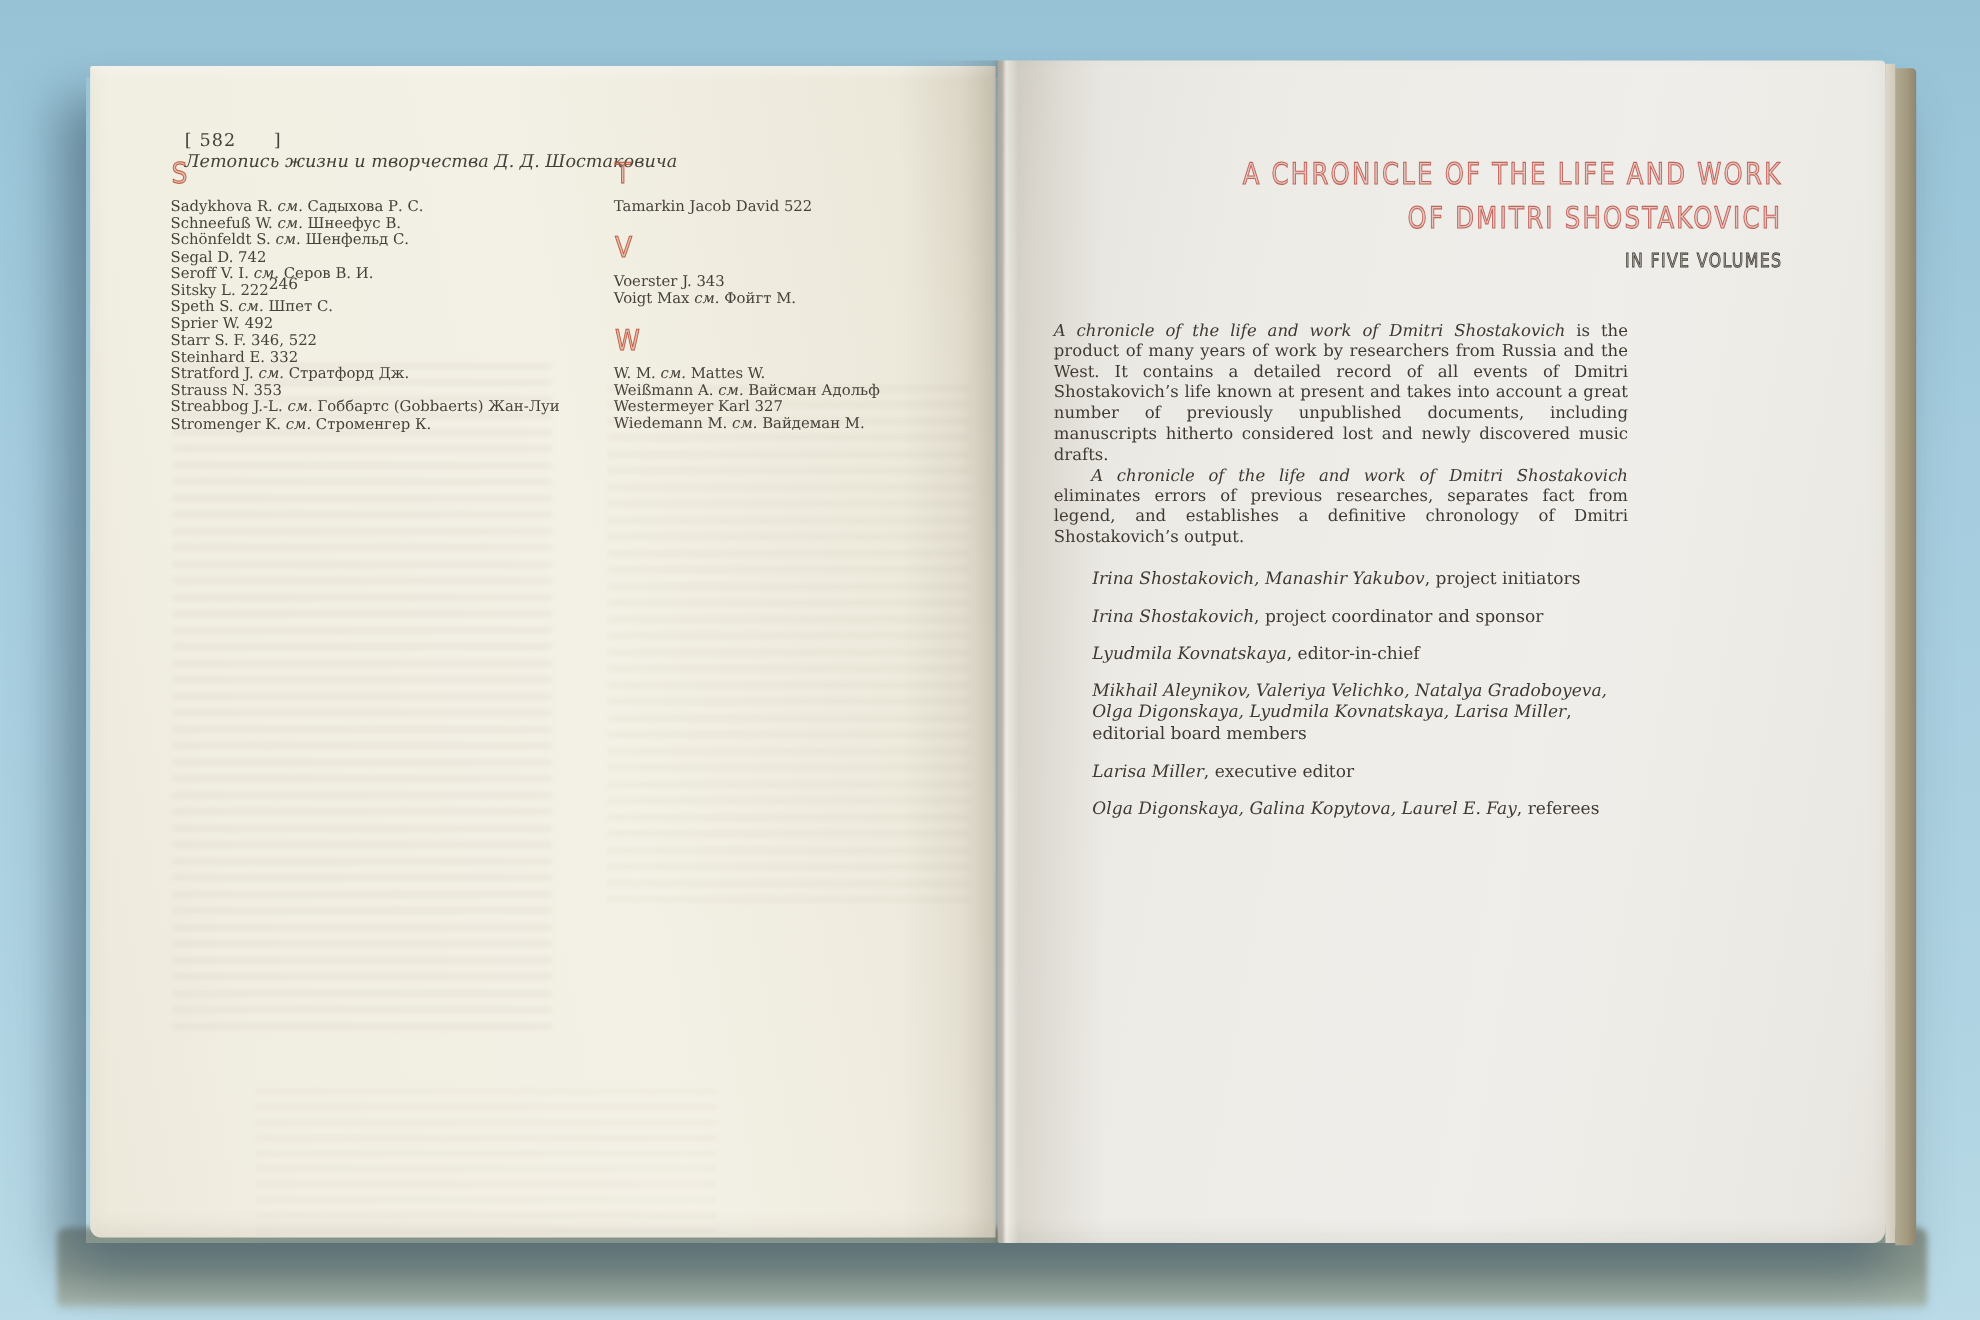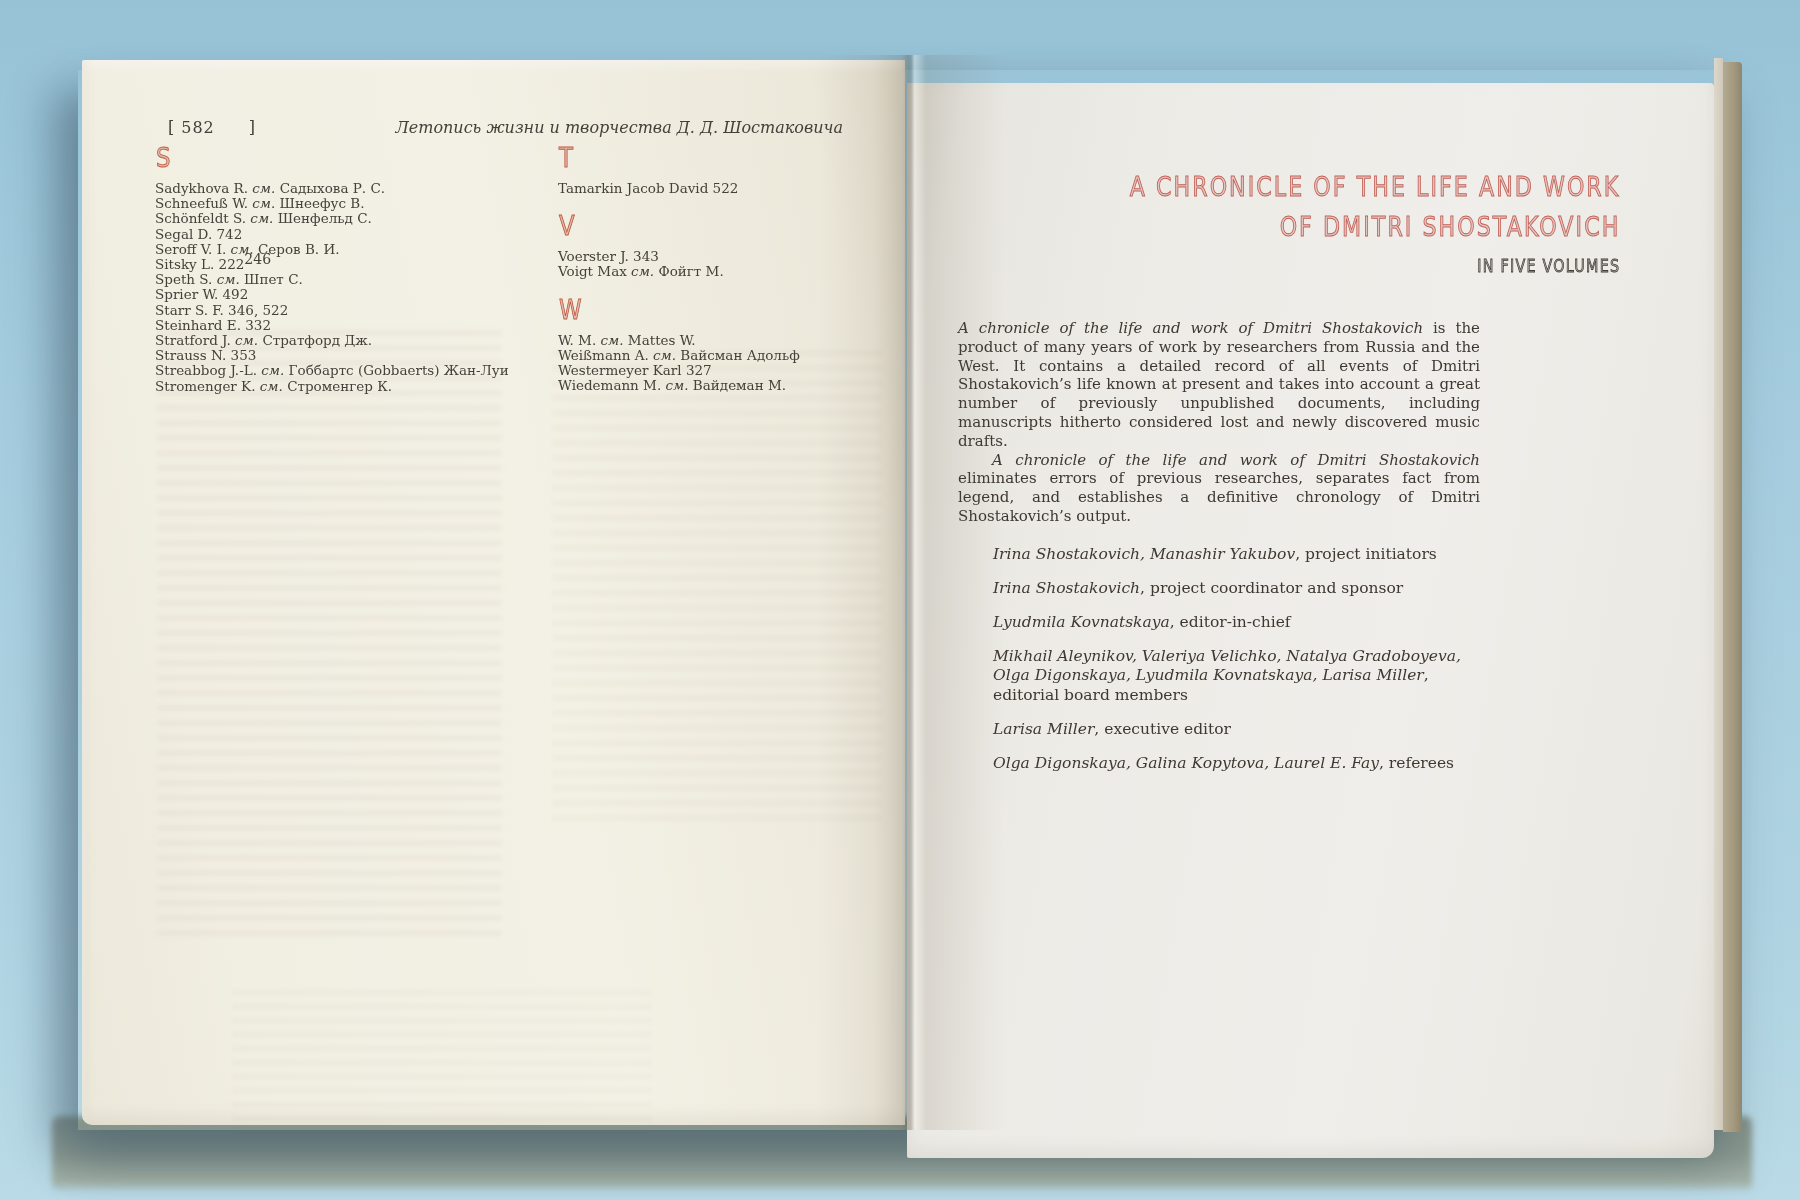--- a/index.html
+++ b/index.html
@@ -23,21 +23,20 @@
     left:82px;top:60px;width:823px;height:1065px;
     background:linear-gradient(80deg,#ece8da 0%,#f1eee2 18%,#f3f0e5 55%,#ece8da 90%,#e2ddcd 100%);
     border-radius:2px 0 0 10px;
     box-shadow:inset 0 -8px 16px rgba(120,110,85,.10), inset 0 6px 10px rgba(255,255,255,.4);
   }
   .page-right{
     left:907px;top:55px;width:807px;height:1075px;
     background:linear-gradient(100deg,#dcdad2 0%,#e7e5df 6%,#edebe6 25%,#efeeea 60%,#eae8e2 94%,#e2e0d8 100%);
     border-radius:0 4px 12px 2px;
     box-shadow:inset 0 -8px 16px rgba(110,105,90,.10);
-    margin-top:28px;
   }
   
   .gutter{
     position:absolute;left:818px;top:55px;width:186px;height:1075px;pointer-events:none;
     background:linear-gradient(90deg,
       rgba(110,95,70,0) 0%, rgba(110,95,70,.08) 30%, rgba(95,82,60,.20) 45%,
       rgba(70,60,44,.30) 48.5%, rgba(70,60,44,.26) 50%,
       rgba(250,248,240,.35) 52%, rgba(110,95,70,.14) 58%, rgba(110,95,70,0) 100%);
   }
   
@@ -52,21 +51,21 @@
     background:repeating-linear-gradient(180deg,rgba(138,122,92,.05) 0 6px,rgba(138,122,92,0) 6px 15px);}
   .g2{left:470px;top:290px;width:330px;height:480px;
     background:repeating-linear-gradient(180deg,rgba(138,122,92,.04) 0 6px,rgba(138,122,92,0) 6px 15px);}
   .g3{left:150px;top:930px;width:420px;height:150px;
     background:repeating-linear-gradient(180deg,rgba(138,122,92,.035) 0 5px,rgba(138,122,92,0) 5px 14px);}
 
   
   .head-row{
     position:absolute;left:86px;top:58px;width:675px;height:22px;
     display:flex;justify-content:space-between;align-items:baseline;
-    color:#45403a;font-size:16px;
+    color:#45403a;font-size:16px;flex-direction:column;
   }
   .folio span{display:inline-block;}
   .folio .num{margin-left:7px;letter-spacing:1px;}
   .folio .close{margin-left:34px;}
   .running-header{font-style:italic;font-size:16px;color:#45403a;}
   .index-col{position:absolute;top:84px;color:#46413a;font-size:13.5px;line-height:15.2px;}
   .col-0{left:73px;width:330px;}
   .col-1{left:476px;width:330px;}
   .section-letter{
     font-family:"DejaVu Sans","Liberation Sans",sans-serif;

